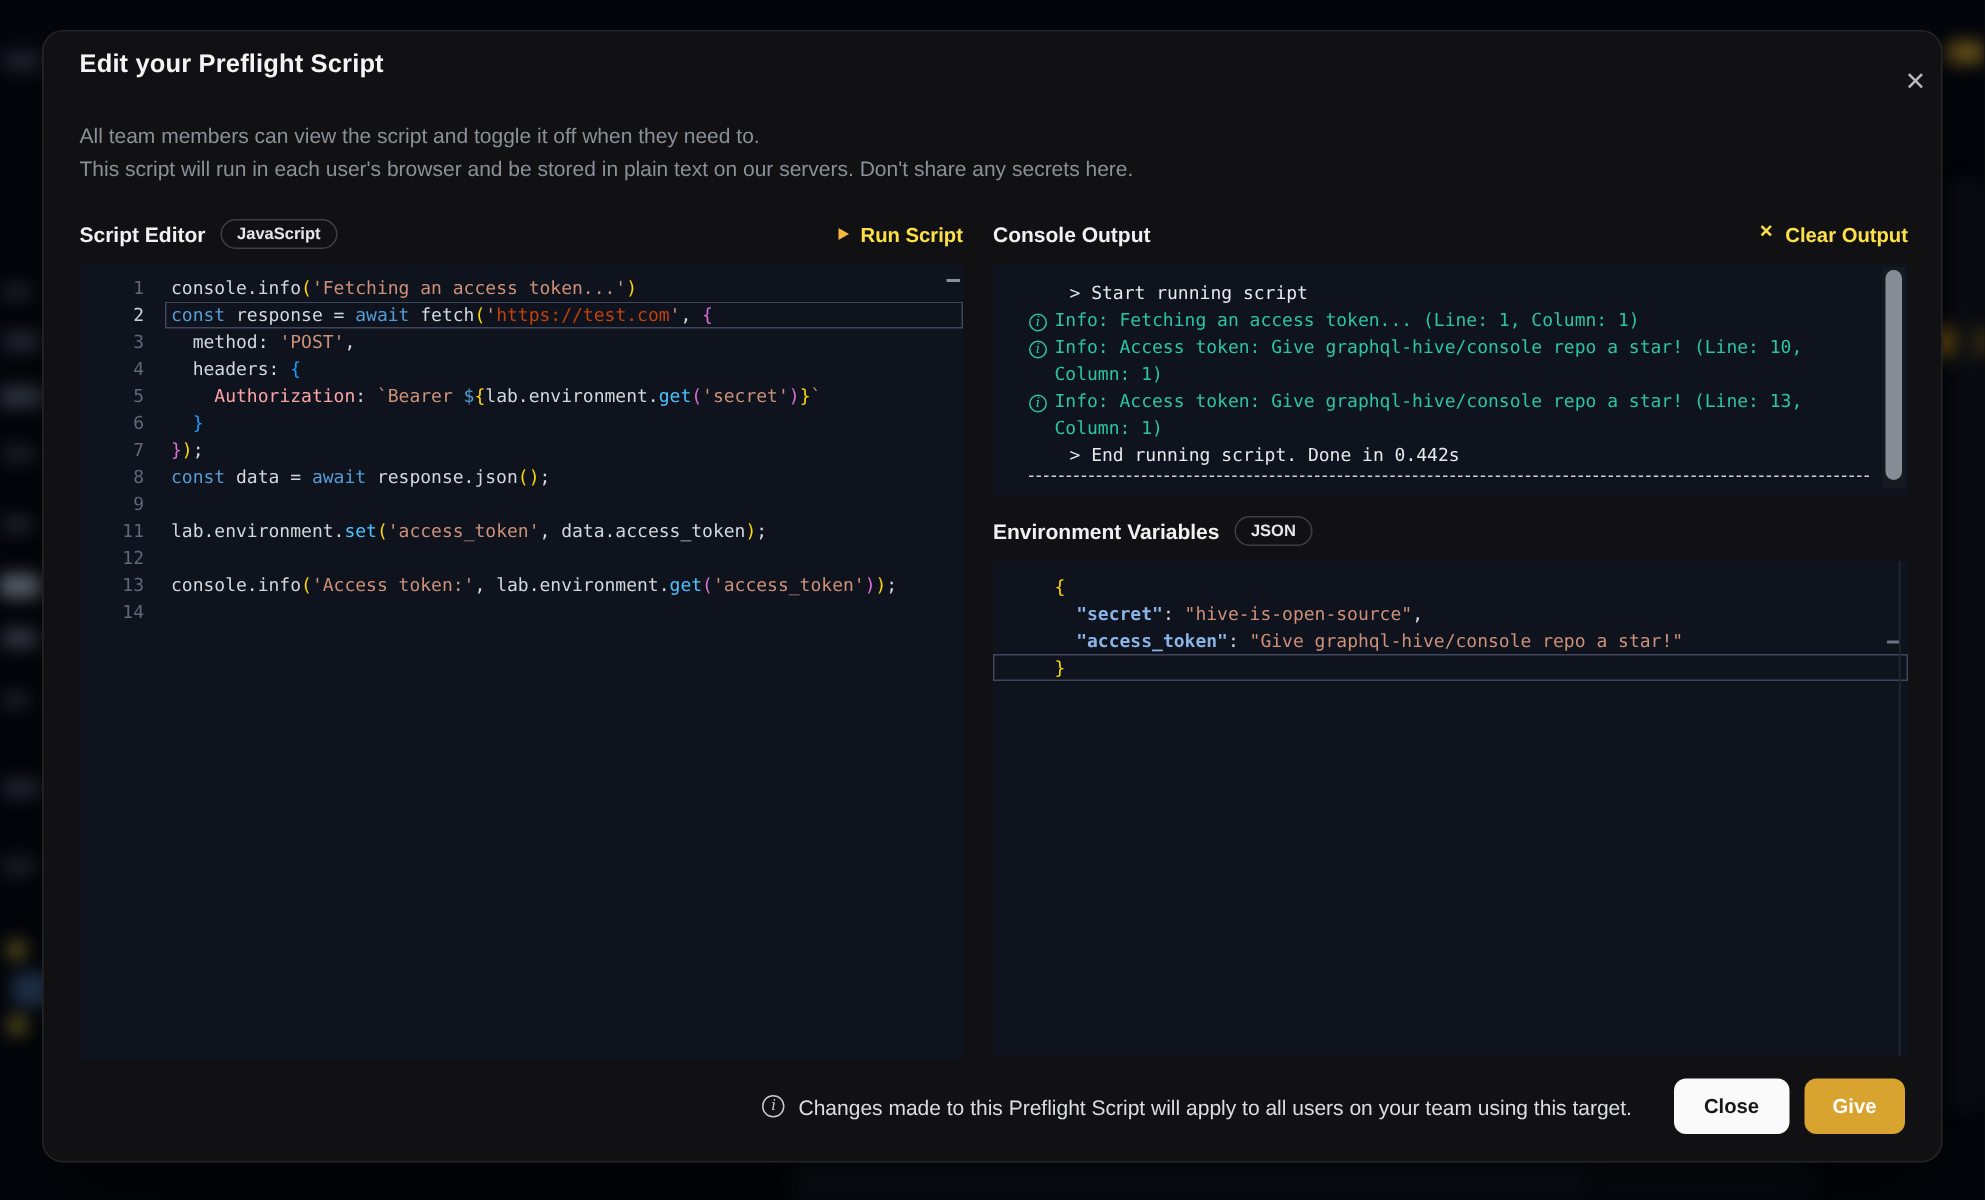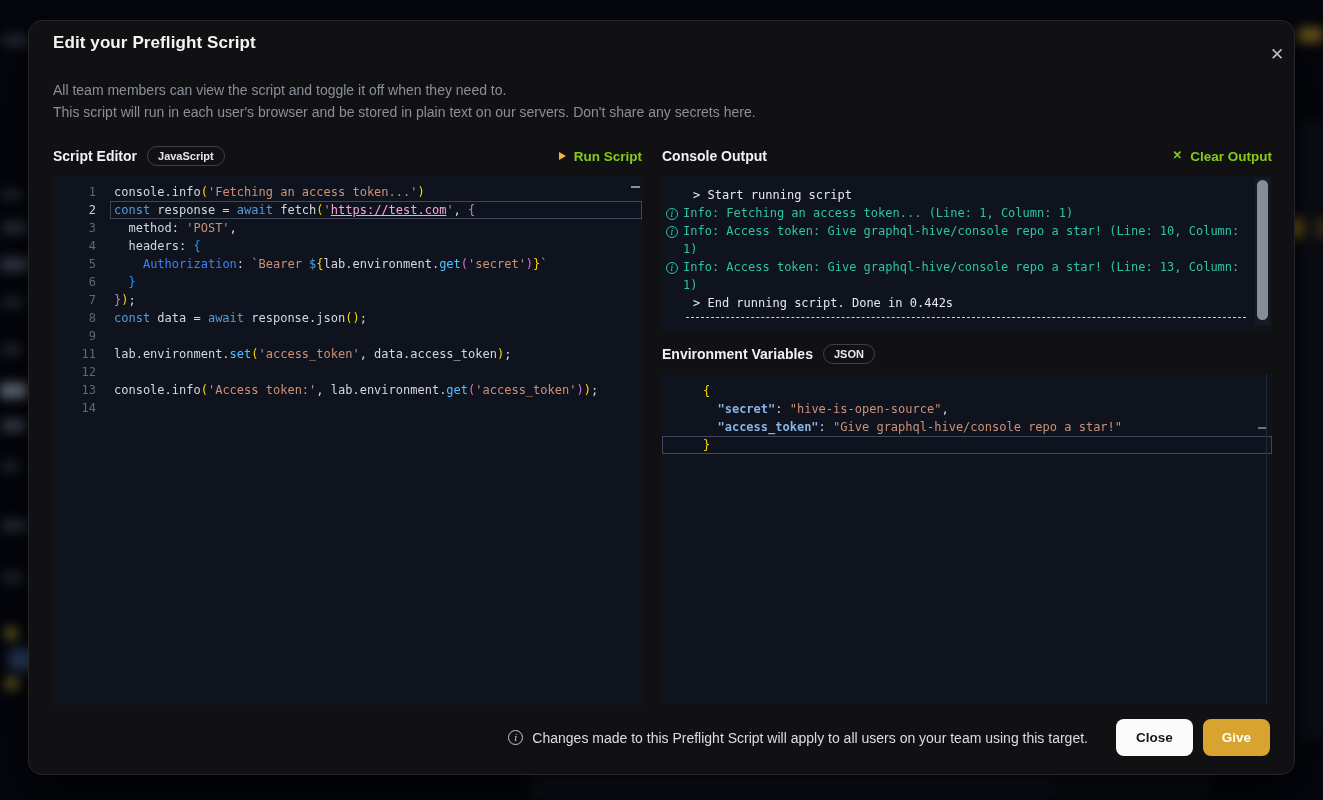--- a/index.html
+++ b/index.html
@@ -24,21 +24,21 @@
 
   .col { position:absolute; top:123px; display:flex; flex-direction:column; }
   .col-left  { left:24px;  width:589px;justify-content:center; }
   .col-right { left:633px; width:610px; }
 
   .sec-head { display:flex; align-items:center; height:24px; }
   .sec-title { font-size:14px; font-weight:700; color:#f1f1f3; }
   .pill { margin-left:10px; border:1px solid #3f3f46; border-radius:999px;
     padding:3px 10px; font-size:11px; font-weight:700; color:#e7e7ea; }
   .spacer { flex:1; }
-  .action-btn { display:flex; align-items:center; gap:8px; color:#84cc16;
+  .action-btn { display:flex; align-items:center; gap:8px; color:#fde047;
     font-weight:600; font-size:13.5px; cursor:pointer; }
   .play-tri { width:0; height:0; border-left:7px solid #f3b83c;
     border-top:4.5px solid transparent; border-bottom:4.5px solid transparent; }
   .x-glyph { font-size:11.5px; line-height:1; }
 
   
   .panel { background:#0e131e; position:relative; margin-top:8px;
     font-family:"DejaVu Sans Mono", monospace; }
   .script-panel { height:530px; padding-top:7px; overflow:hidden; }
   .console-panel { height:155px; padding:10px 26px 0 3px; overflow:hidden; }
@@ -46,30 +46,30 @@
 
   .crow { display:flex; height:18px; line-height:18px; font-size:12px; white-space:pre; }
   .ln { flex:none; width:43px; text-align:right; color:#5f6877; }
   .crow .code { flex:1; margin-left:14px; padding-left:4px; }
   .script-panel .crow.active .ln { color:#cdd3db; }
   .script-panel .crow.active .code { box-shadow:inset 0 0 0 1px #40475a; }
   .env-panel .crow { padding-left:23px; }
   .env-panel .crow.active { box-shadow:inset 0 0 0 1px #40475a; }
 
   .tk-txt{color:#d4d7dd} .tk-kw{color:#569cd6} .tk-fn{color:#4fc1ff}
-  .tk-str{color:#ce9178} .tk-link{color:#f9a8d4; text-decoration:underline}
-  .tk-prop{color:#3b82f6} .tk-b1{color:#ffd700} .tk-b2{color:#da70d6}
+  .tk-str{color:#ce9178} .tk-link{color:#c2410c; }
+  .tk-prop{color:#fca5a5} .tk-b1{color:#ffd700} .tk-b2{color:#da70d6}
   .tk-b3{color:#179fff} .tk-key{color:#8ab4e8; font-weight:700}
 
   .ovr-mark { position:absolute; right:2px; top:10px; width:9px; height:2px; background:#8a8f98; }
   .env-ruler { position:absolute; right:5px; top:0; bottom:0; width:1px; background:#232834; }
   .env-mark { position:absolute; right:6px; top:53px; width:8px; height:2px; background:#6b7280; }
 
   
-  .console-line { display:flex; line-height:18px; font-size:12px; color:#2cc5a3; }
+  .console-line { display:flex; line-height:18px; font-size:12px; color:#2cc5a3;margin-left:20px; }
   .console-line.log { color:#e6e8eb; }
   .console-line .ic { flex:none; width:18px; padding-left:1px; }
   .console-line.log .msg { padding-left:10px; }
   .msg { flex:1; white-space:pre-wrap; }
   .info-circle { display:inline-flex; align-items:center; justify-content:center;
     width:12px; height:12px; border:1px solid currentColor; border-radius:50%;
     font-size:9px; margin-top:2px; font-family:"DejaVu Serif", serif; font-style:italic; }
   .sep { border-top:1px dashed #ccd2da; margin:5px 0 0 21px; height:0; }
   .scrollbar { position:absolute; right:2px; top:2px; bottom:6px; width:15px; background:#171a21; }
   .scroll-thumb { position:absolute; left:2px; right:2px; top:2px; height:140px;

